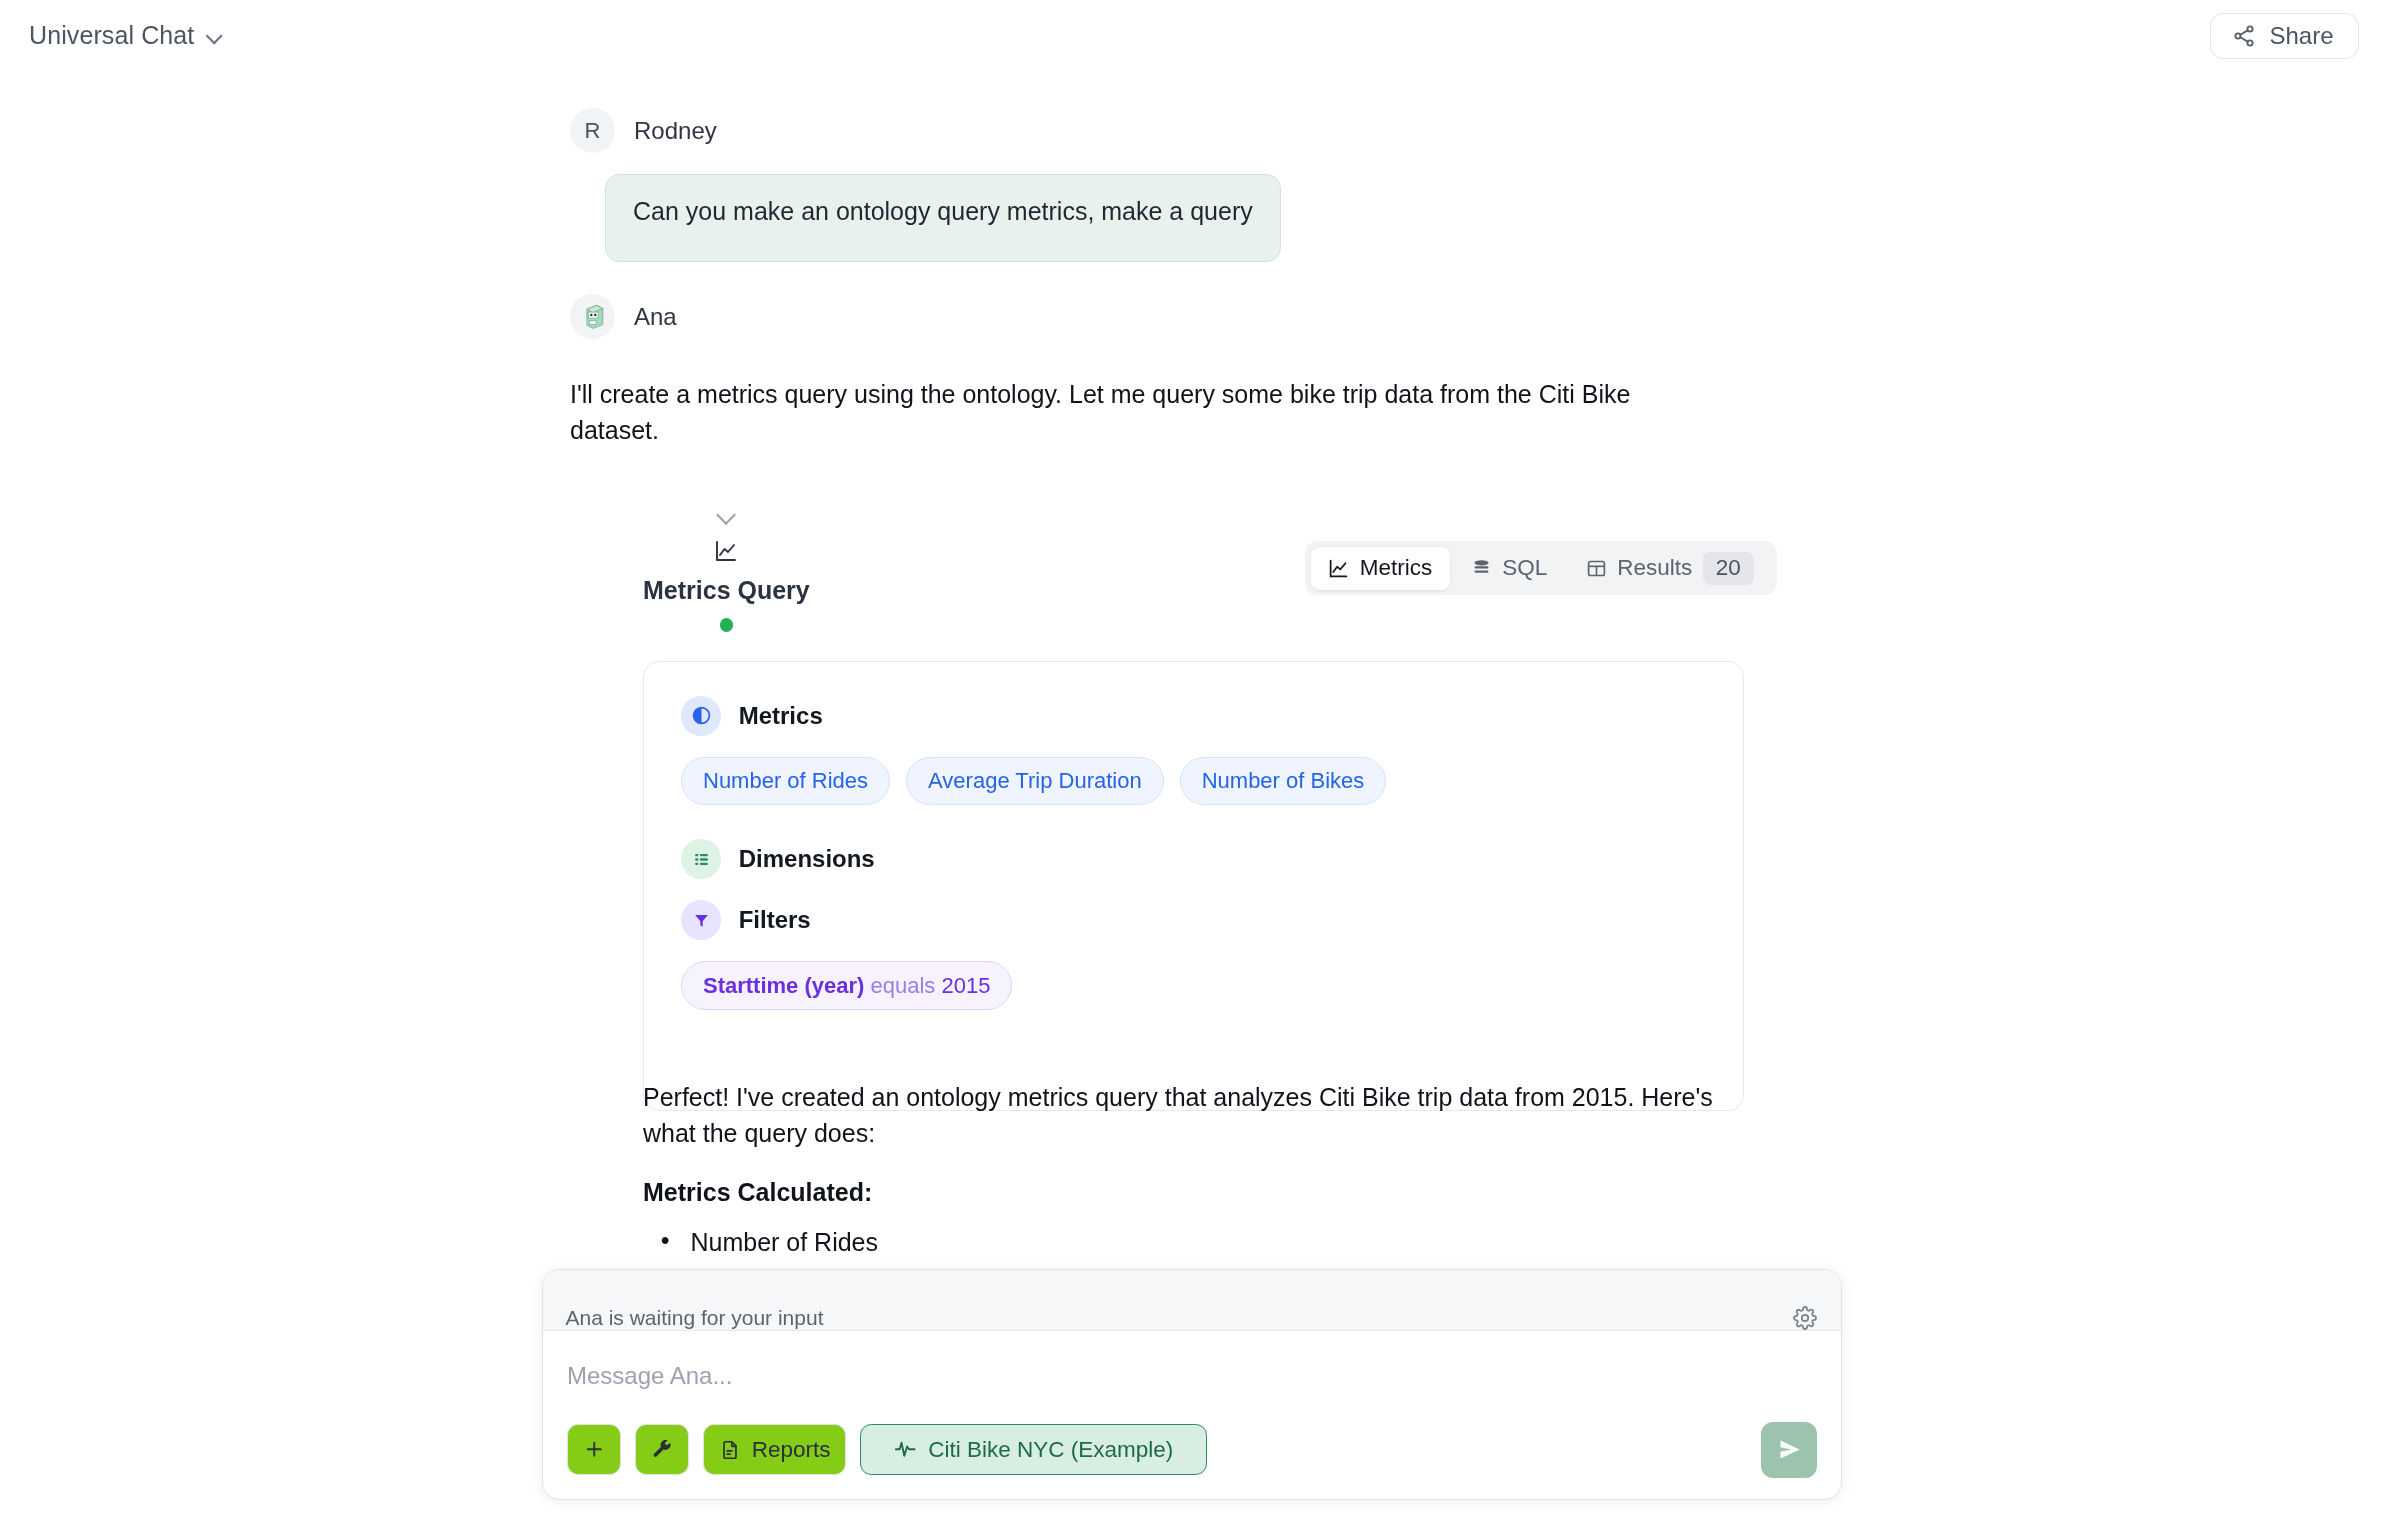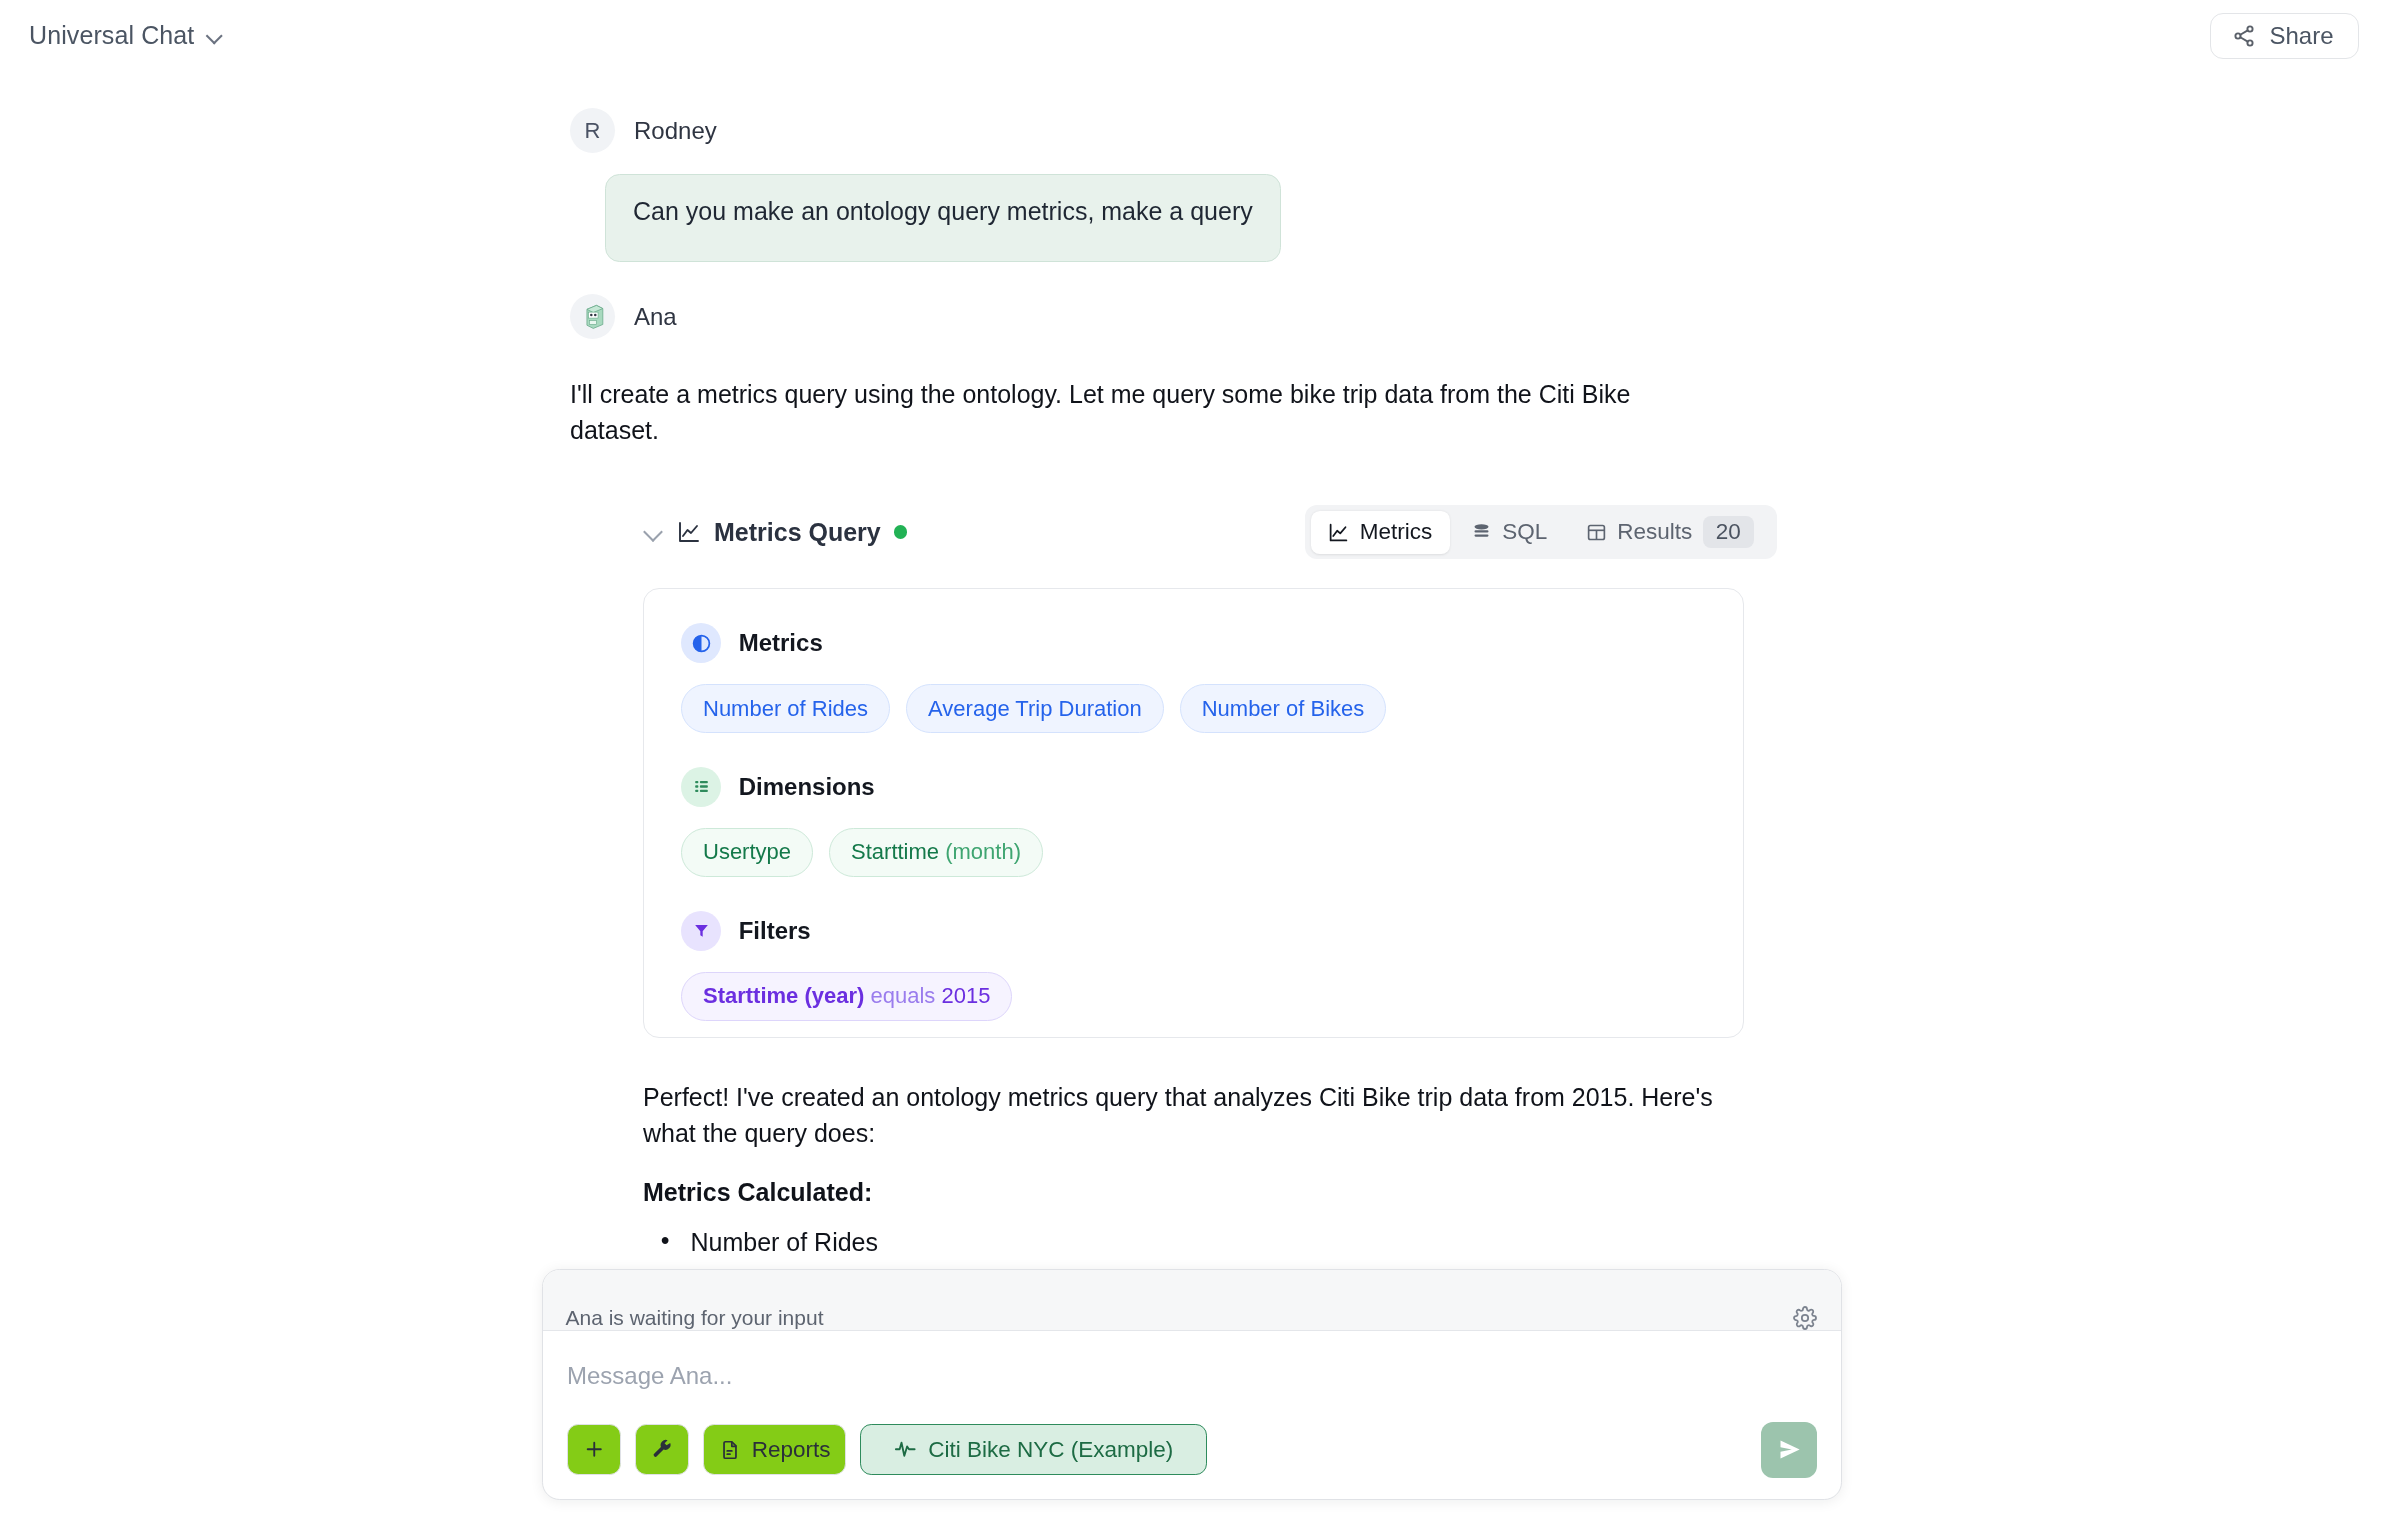--- a/index.html
+++ b/index.html
@@ -129,20 +129,21 @@
   .tool-header {
     display: flex;
     align-items: center;
     justify-content: space-between;
     width: 1134px;
   }
   .tool-header-left {
     display: flex;
     align-items: center;
     gap: 13px;
+    flex-direction: column;
   }
   .tool-chevron {
     width: 21px; height: 21px;
     position: relative;
     cursor: pointer;
   }
   .tool-chevron::before {
     content: "";
     position: absolute;
     left: 3.2px; top: 3.2px;
@@ -463,29 +464,20 @@
             <rect x="4" y="5" width="4" height="3" rx="1"></rect>
               <rect x="10" y="5" width="10" height="3" rx="1"></rect>
             <rect x="4" y="10.5" width="4" height="3" rx="1"></rect>
               <rect x="10" y="10.5" width="10" height="3" rx="1"></rect>
             <rect x="4" y="16" width="4" height="3" rx="1"></rect>
               <rect x="10" y="16" width="10" height="3" rx="1"></rect>
           </svg>
         </span>
         <span class="sec-title">Dimensions</span>
       </div>
-      <div class="chip-row">
-        <span class="chip dim">
-          <span>Usertype</span>
-        </span>
-        <span class="chip dim">
-          <span>Starttime</span>
-          <span class="sub">(month)</span>
-        </span>
-      </div>
 
       <div class="section-head">
         <span class="sec-icon filters">
           <svg width="19" height="19" viewBox="0 0 24 24" fill="#6b2fe0">
             <polygon points="4,5 20,5 13.5,13 13.5,20 10.5,18 10.5,13"></polygon>
           </svg>
         </span>
         <span class="sec-title">Filters</span>
       </div>
       <div class="chip-row">

